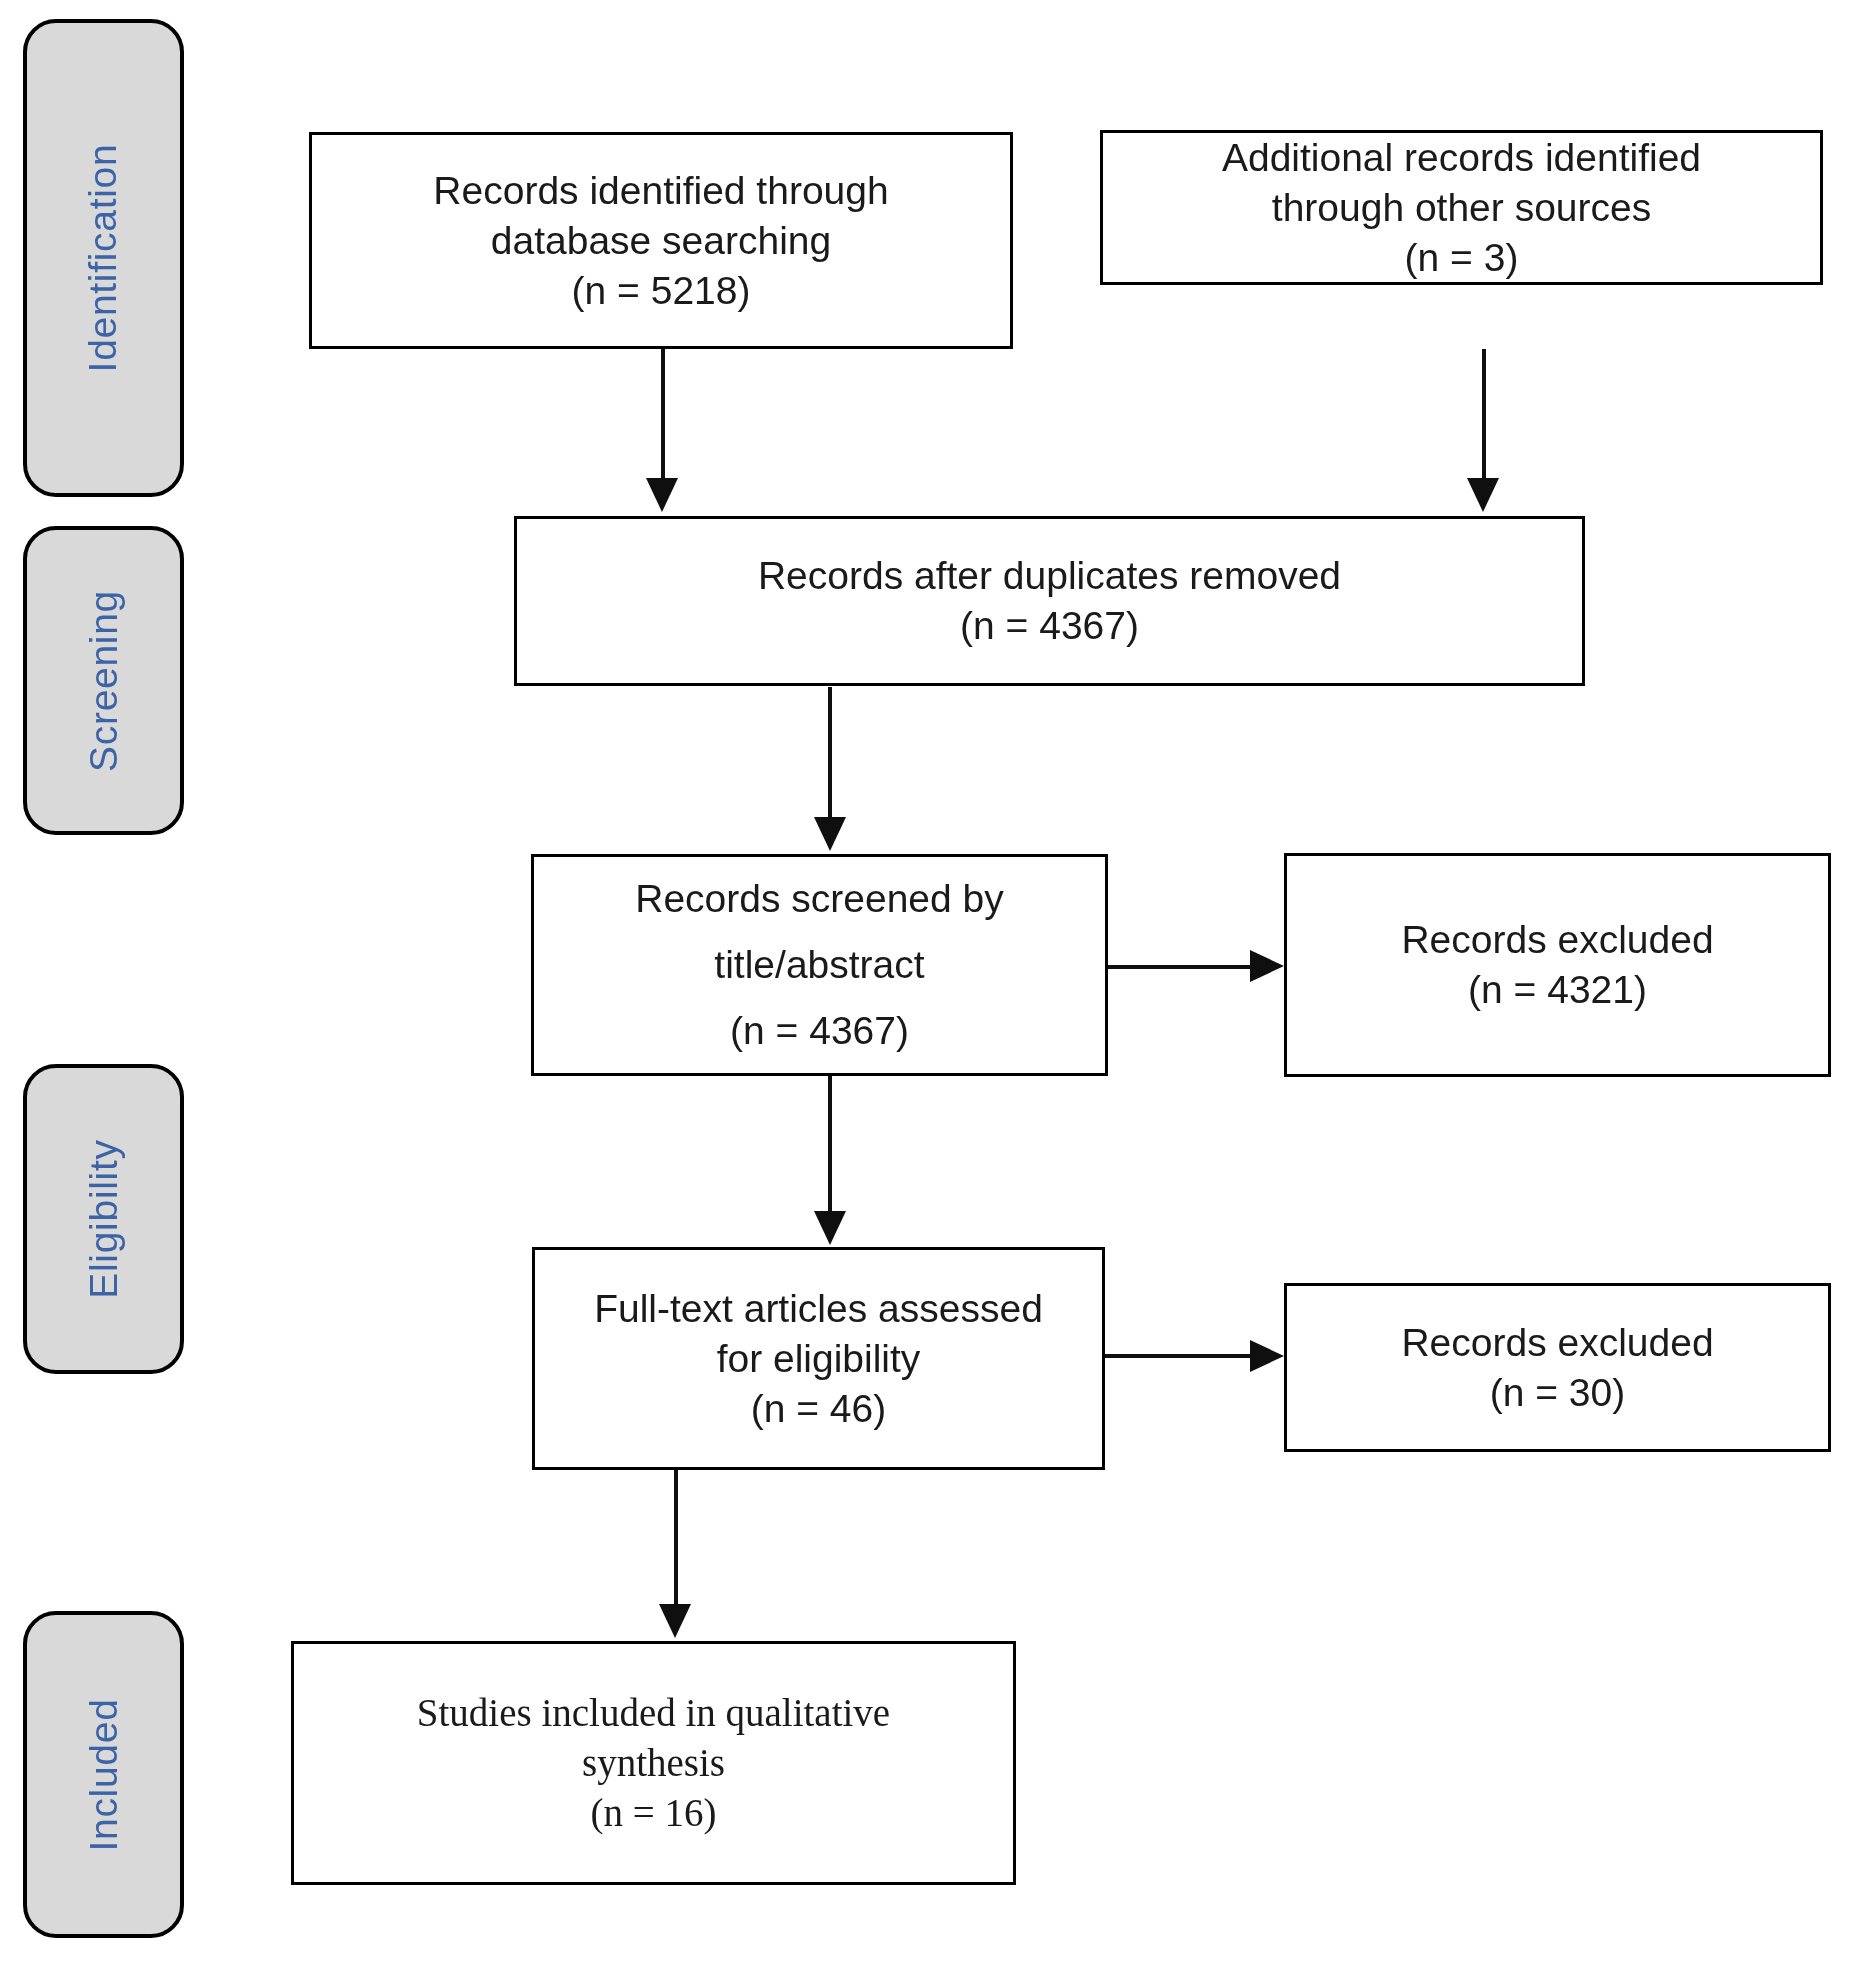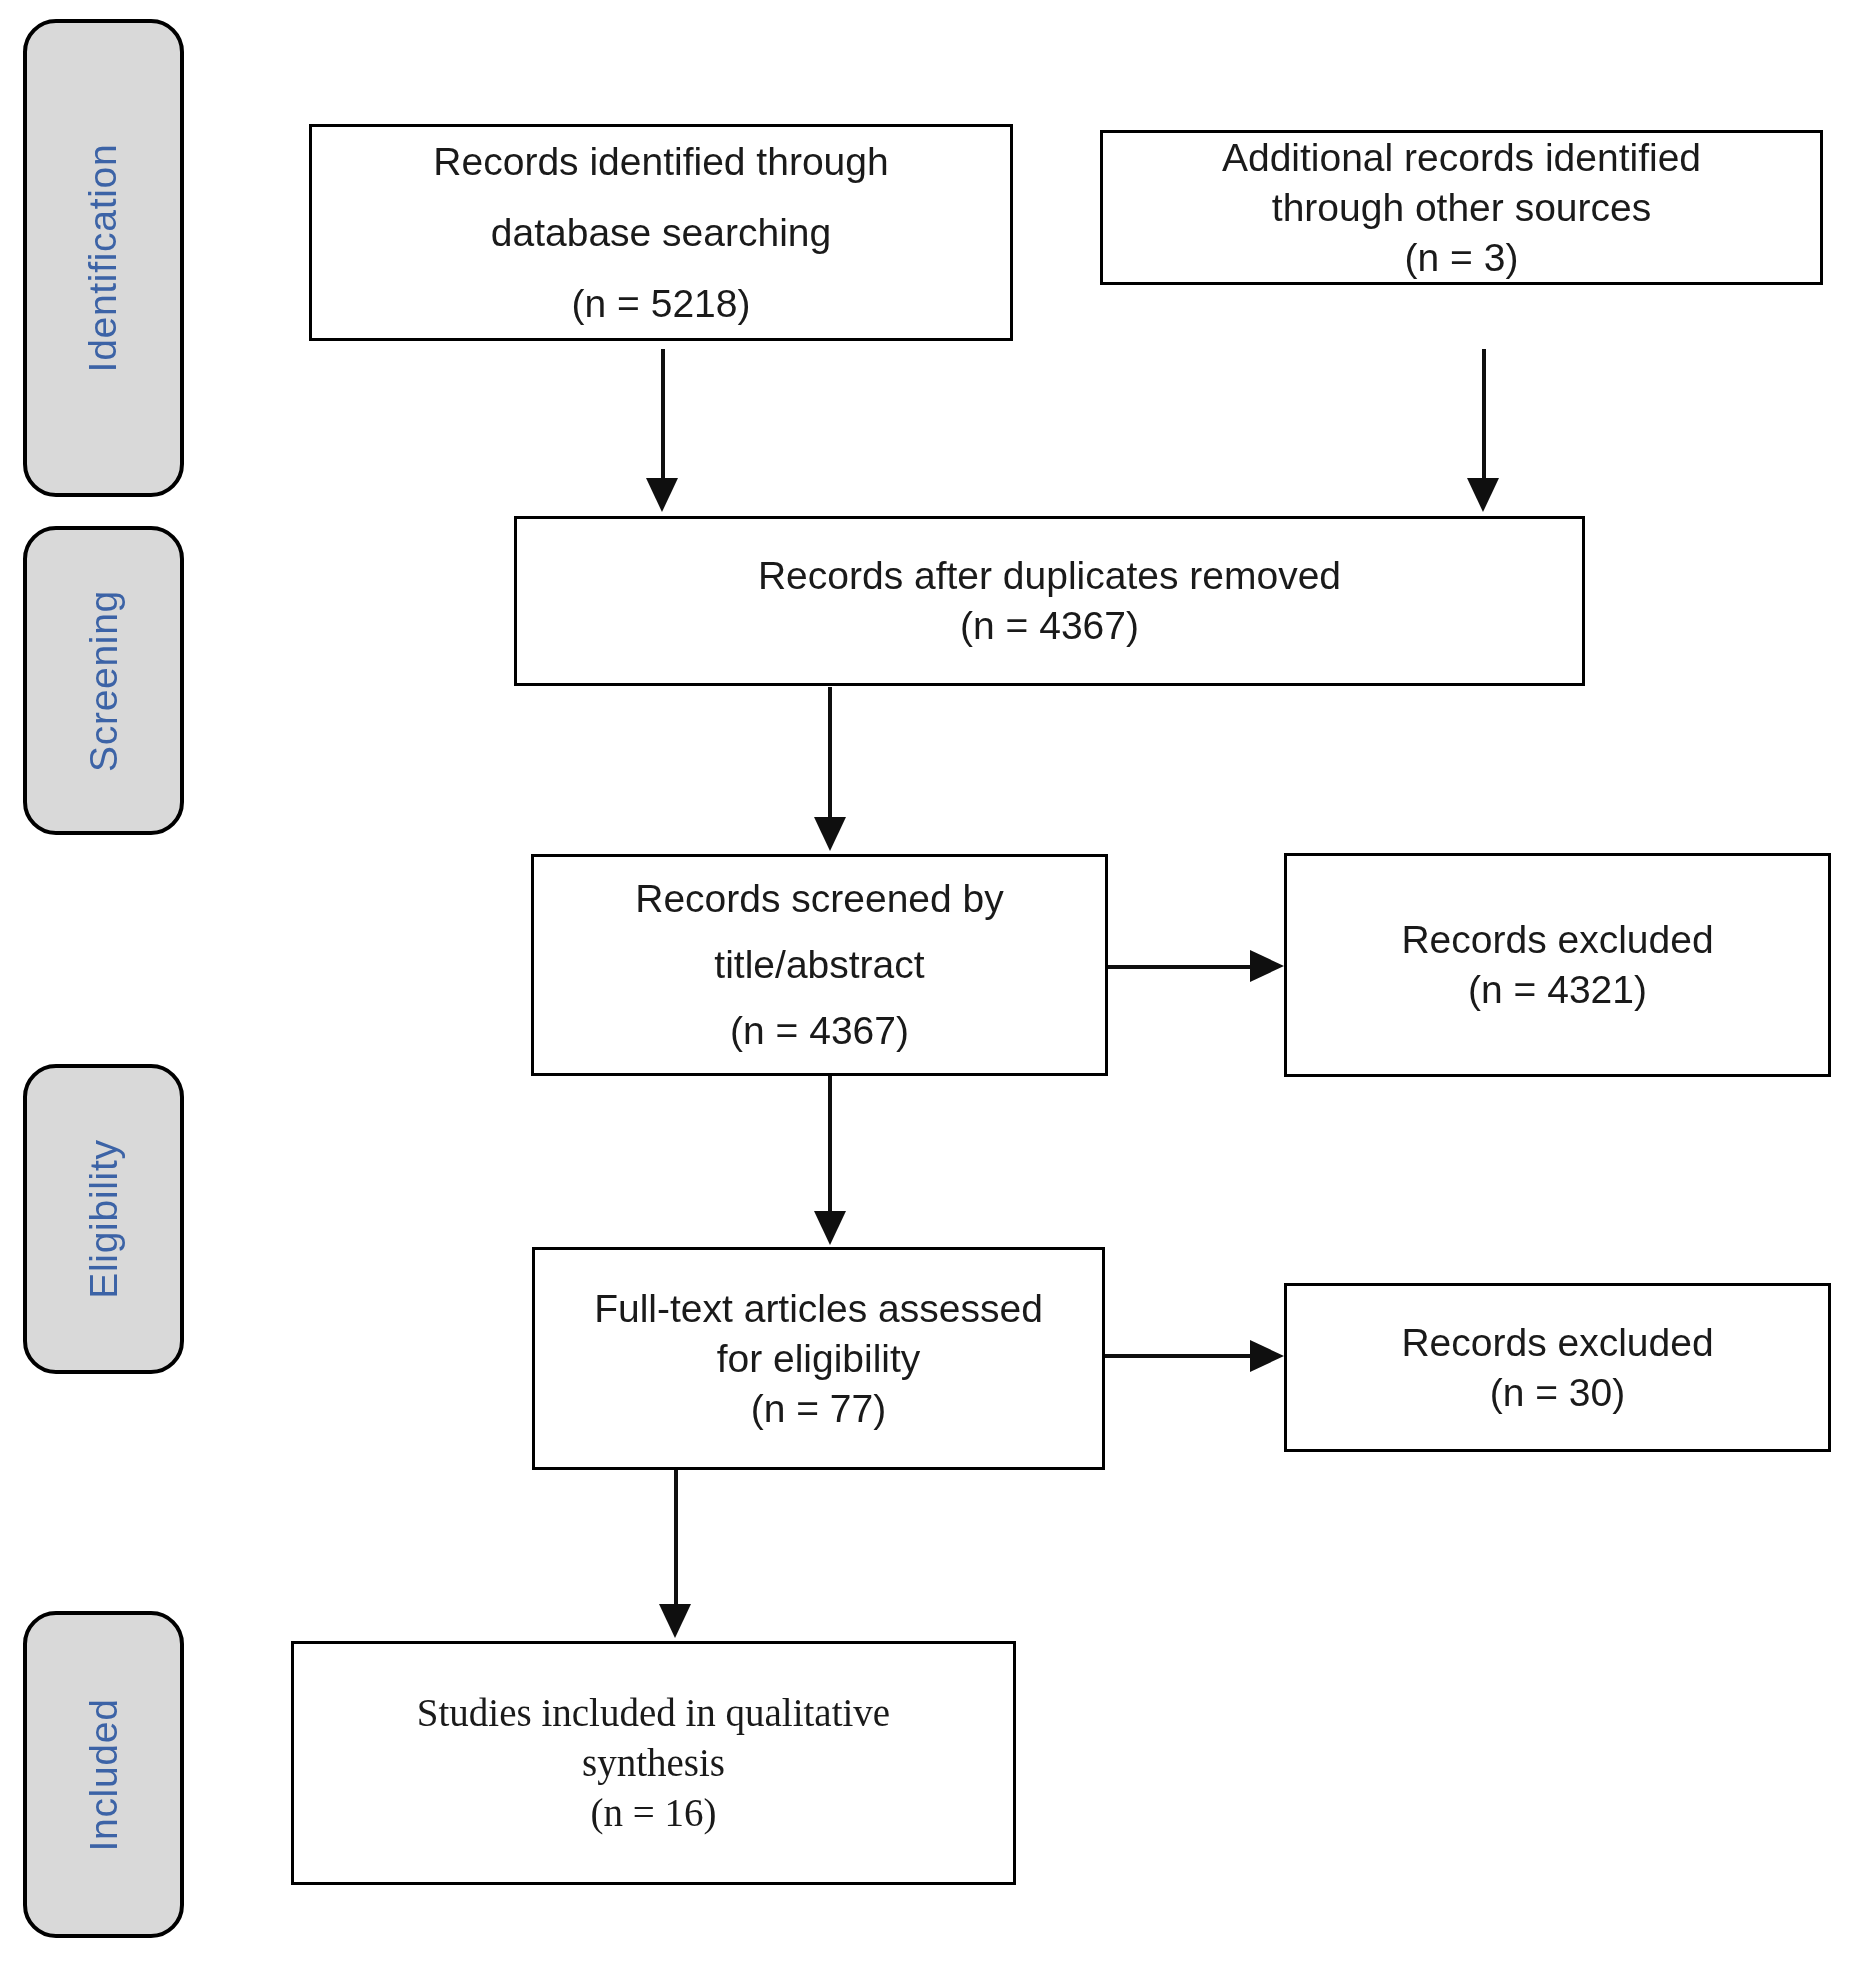--- a/index.html
+++ b/index.html
@@ -95,21 +95,21 @@
   <div class="stage" style="top:526px;height:309px;">
     <span class="stage-label">Screening</span>
   </div>
   <div class="stage" style="top:1064px;height:310px;">
     <span class="stage-label">Eligibility</span>
   </div>
   <div class="stage" style="top:1611px;height:327px;">
     <span class="stage-label">Included</span>
   </div>
 
-  <div class="fbox" style="left:309px;top:124px;width:704px;height:217px;gap:21px;">
+  <div class="fbox" style="left:309px;top:132px;width:704px;height:217px;">
     <div class="bline">Records identified through</div>
     <div class="bline">database searching</div>
     <div class="bline">(n = 5218)</div>
   </div>
   <div class="fbox" style="left:1100px;top:130px;width:723px;height:155px;">
     <div class="bline">Additional records identified</div>
     <div class="bline">through other sources</div>
     <div class="bline">(n = 3)</div>
   </div>
 
@@ -137,21 +137,21 @@
     <div class="bline">Records excluded</div>
     <div class="bline">(n = 4321)</div>
   </div>
 
   <div class="vline" style="left:828px;top:1076px;height:136px;"></div>
   <div class="head-down" style="left:814px;top:1211px;"></div>
 
   <div class="fbox" style="left:532px;top:1247px;width:573px;height:223px;">
     <div class="bline">Full-text articles assessed</div>
     <div class="bline">for eligibility</div>
-    <div class="bline">(n = 77)</div>
+    <div class="bline">(n = 46)</div>
   </div>
   <div class="hline" style="left:1105px;top:1354px;width:145px;"></div>
   <div class="head-right" style="left:1250px;top:1340px;"></div>
   <div class="fbox" style="left:1284px;top:1283px;width:547px;height:169px;">
     <div class="bline">Records excluded</div>
     <div class="bline">(n = 30)</div>
   </div>
 
   <div class="vline" style="left:674px;top:1470px;height:135px;"></div>
   <div class="head-down" style="left:659px;top:1604px;"></div>

